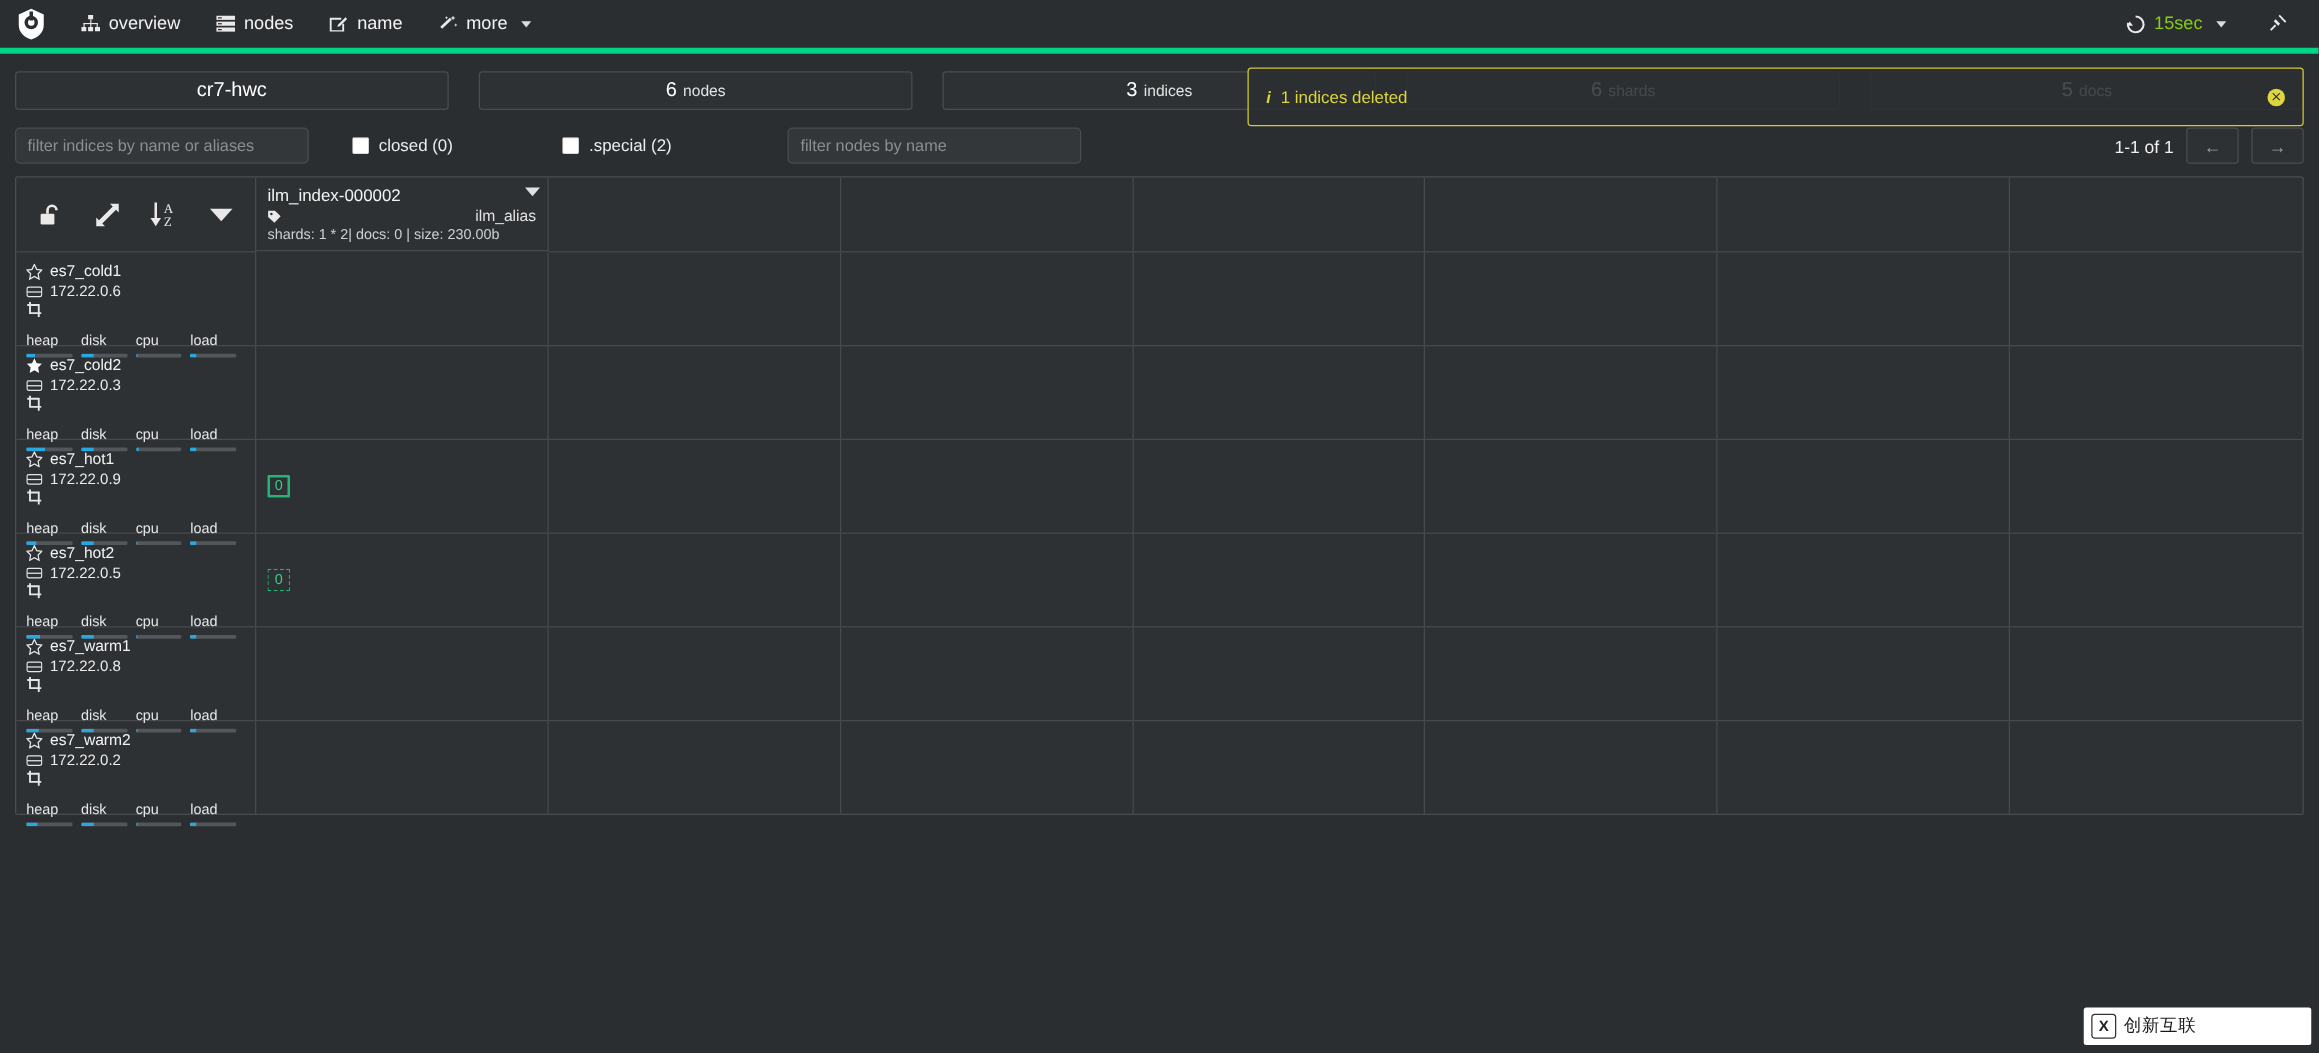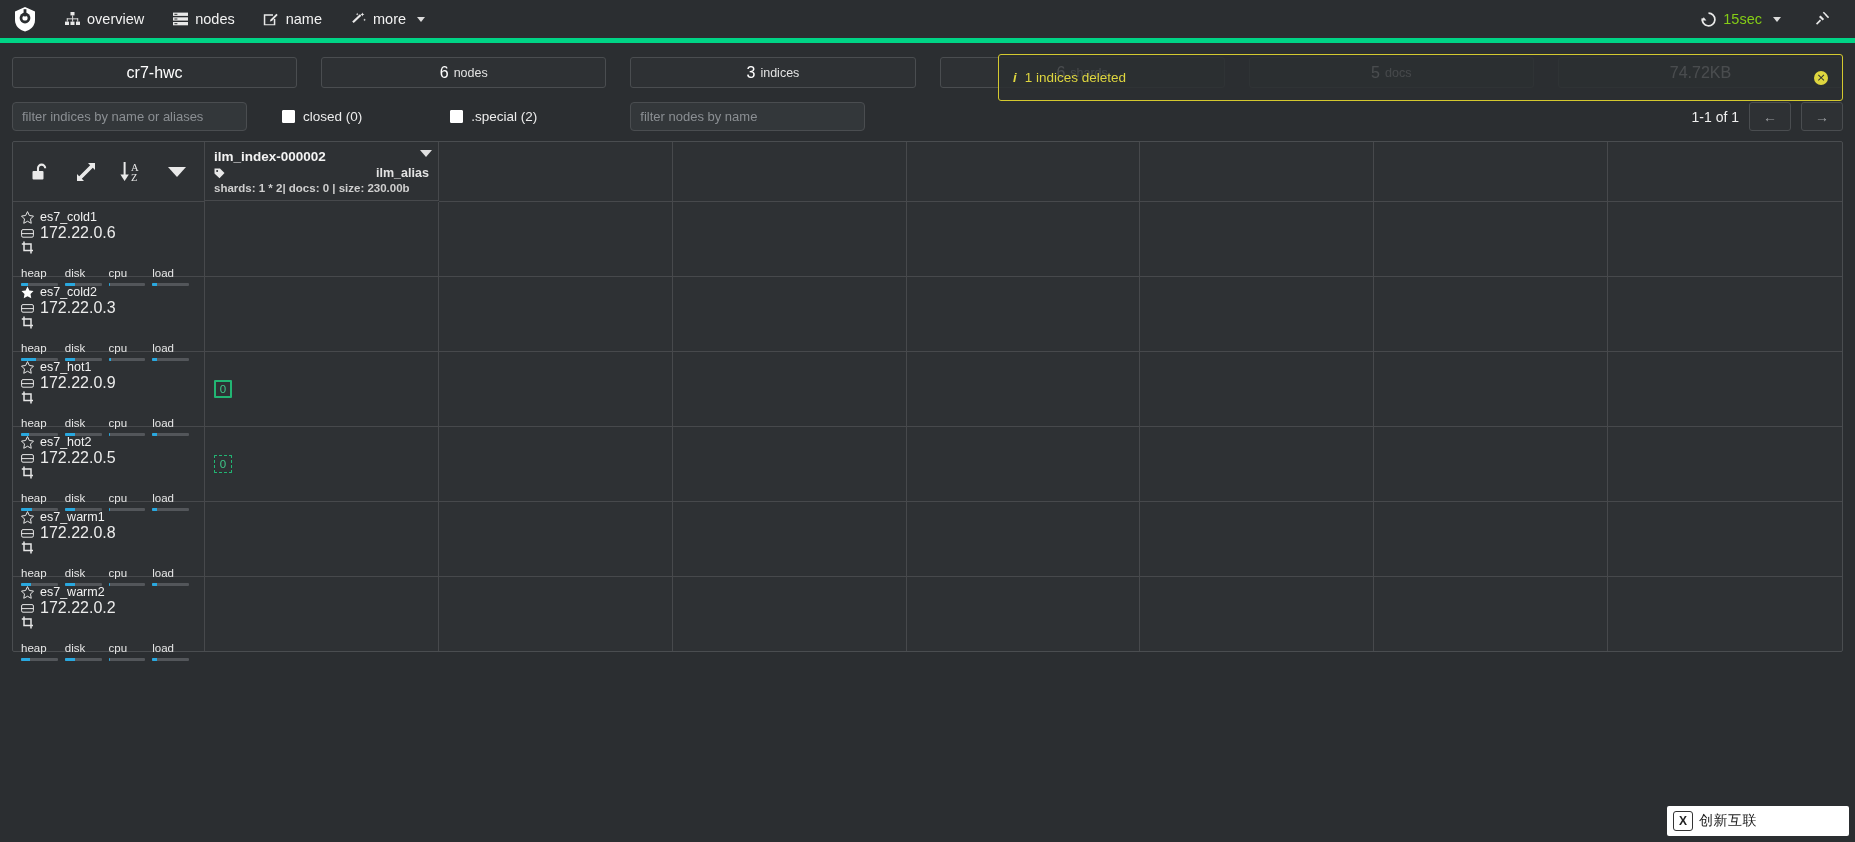--- a/index.html
+++ b/index.html
@@ -183,21 +183,20 @@
     height: 100%;
     cursor: pointer;
     color: #e9e9e9;
   }
 
   
   .idx-head {
     padding: 7px 9px 6px 9px;
     height: 59px;
     position: relative;
-    font-weight: bold;
   }
   .idx-name { font-size: 13.5px; color: #f3f3f3; line-height: 16px; }
   .idx-alias {
     font-size: 12.5px; color: #e2e2e2;
     line-height: 16px;
     display: flex; align-items: center; gap: 5px; justify-content: space-between;
   }
   .idx-meta { font-size: 11.5px; color: #cfcfcf; line-height: 15px; }
   .idx-caret {
     position: absolute; right: 6px; top: 8px;
@@ -214,21 +213,21 @@
     height: 74px;
     display: flex; flex-direction: column;
   }
   .node-line {
     display: flex; align-items: center; gap: 6px;
     font-size: 12.5px; color: #efefef;
     line-height: 16px;
     height: 16px;
   }
   .node-name { font-size: 12.5px; color: #f2f2f2; }
-  .node-ip { font-size: 16px; color: #ececec; }
+  .node-ip { font-size: 12px; color: #ececec; }
   .node-roles { height: 16px; display: flex; align-items: center; gap: 5px; }
   .metrics {
     display: flex;
     margin-top: 13px;
     gap: 0;
   }
   .metric { flex: 1; padding-right: 7px; }
   .metric-label { font-size: 11.5px; color: #e6e6e6; line-height: 13px; }
   .metric-track {
     height: 3px;
@@ -390,23 +389,20 @@
     <span class="stat-num">3</span>
     <span class="stat-unit">indices</span>
   </div>
   <div class="stat-box">
     <span class="stat-num">6</span>
     <span class="stat-unit">shards</span>
   </div>
   <div class="stat-box">
     <span class="stat-num">5</span>
     <span class="stat-unit">docs</span>
-  </div>
-  <div class="stat-box">
-    <span class="stat-num">74.72KB</span>
   </div>
 
   <div class="alert-overlay">
     <span class="alert-info-icon">i</span>
     <span>1 indices deleted</span>
     <span class="alert-close">×</span>
   </div>
 </div>
 
 <div class="filter-row">

